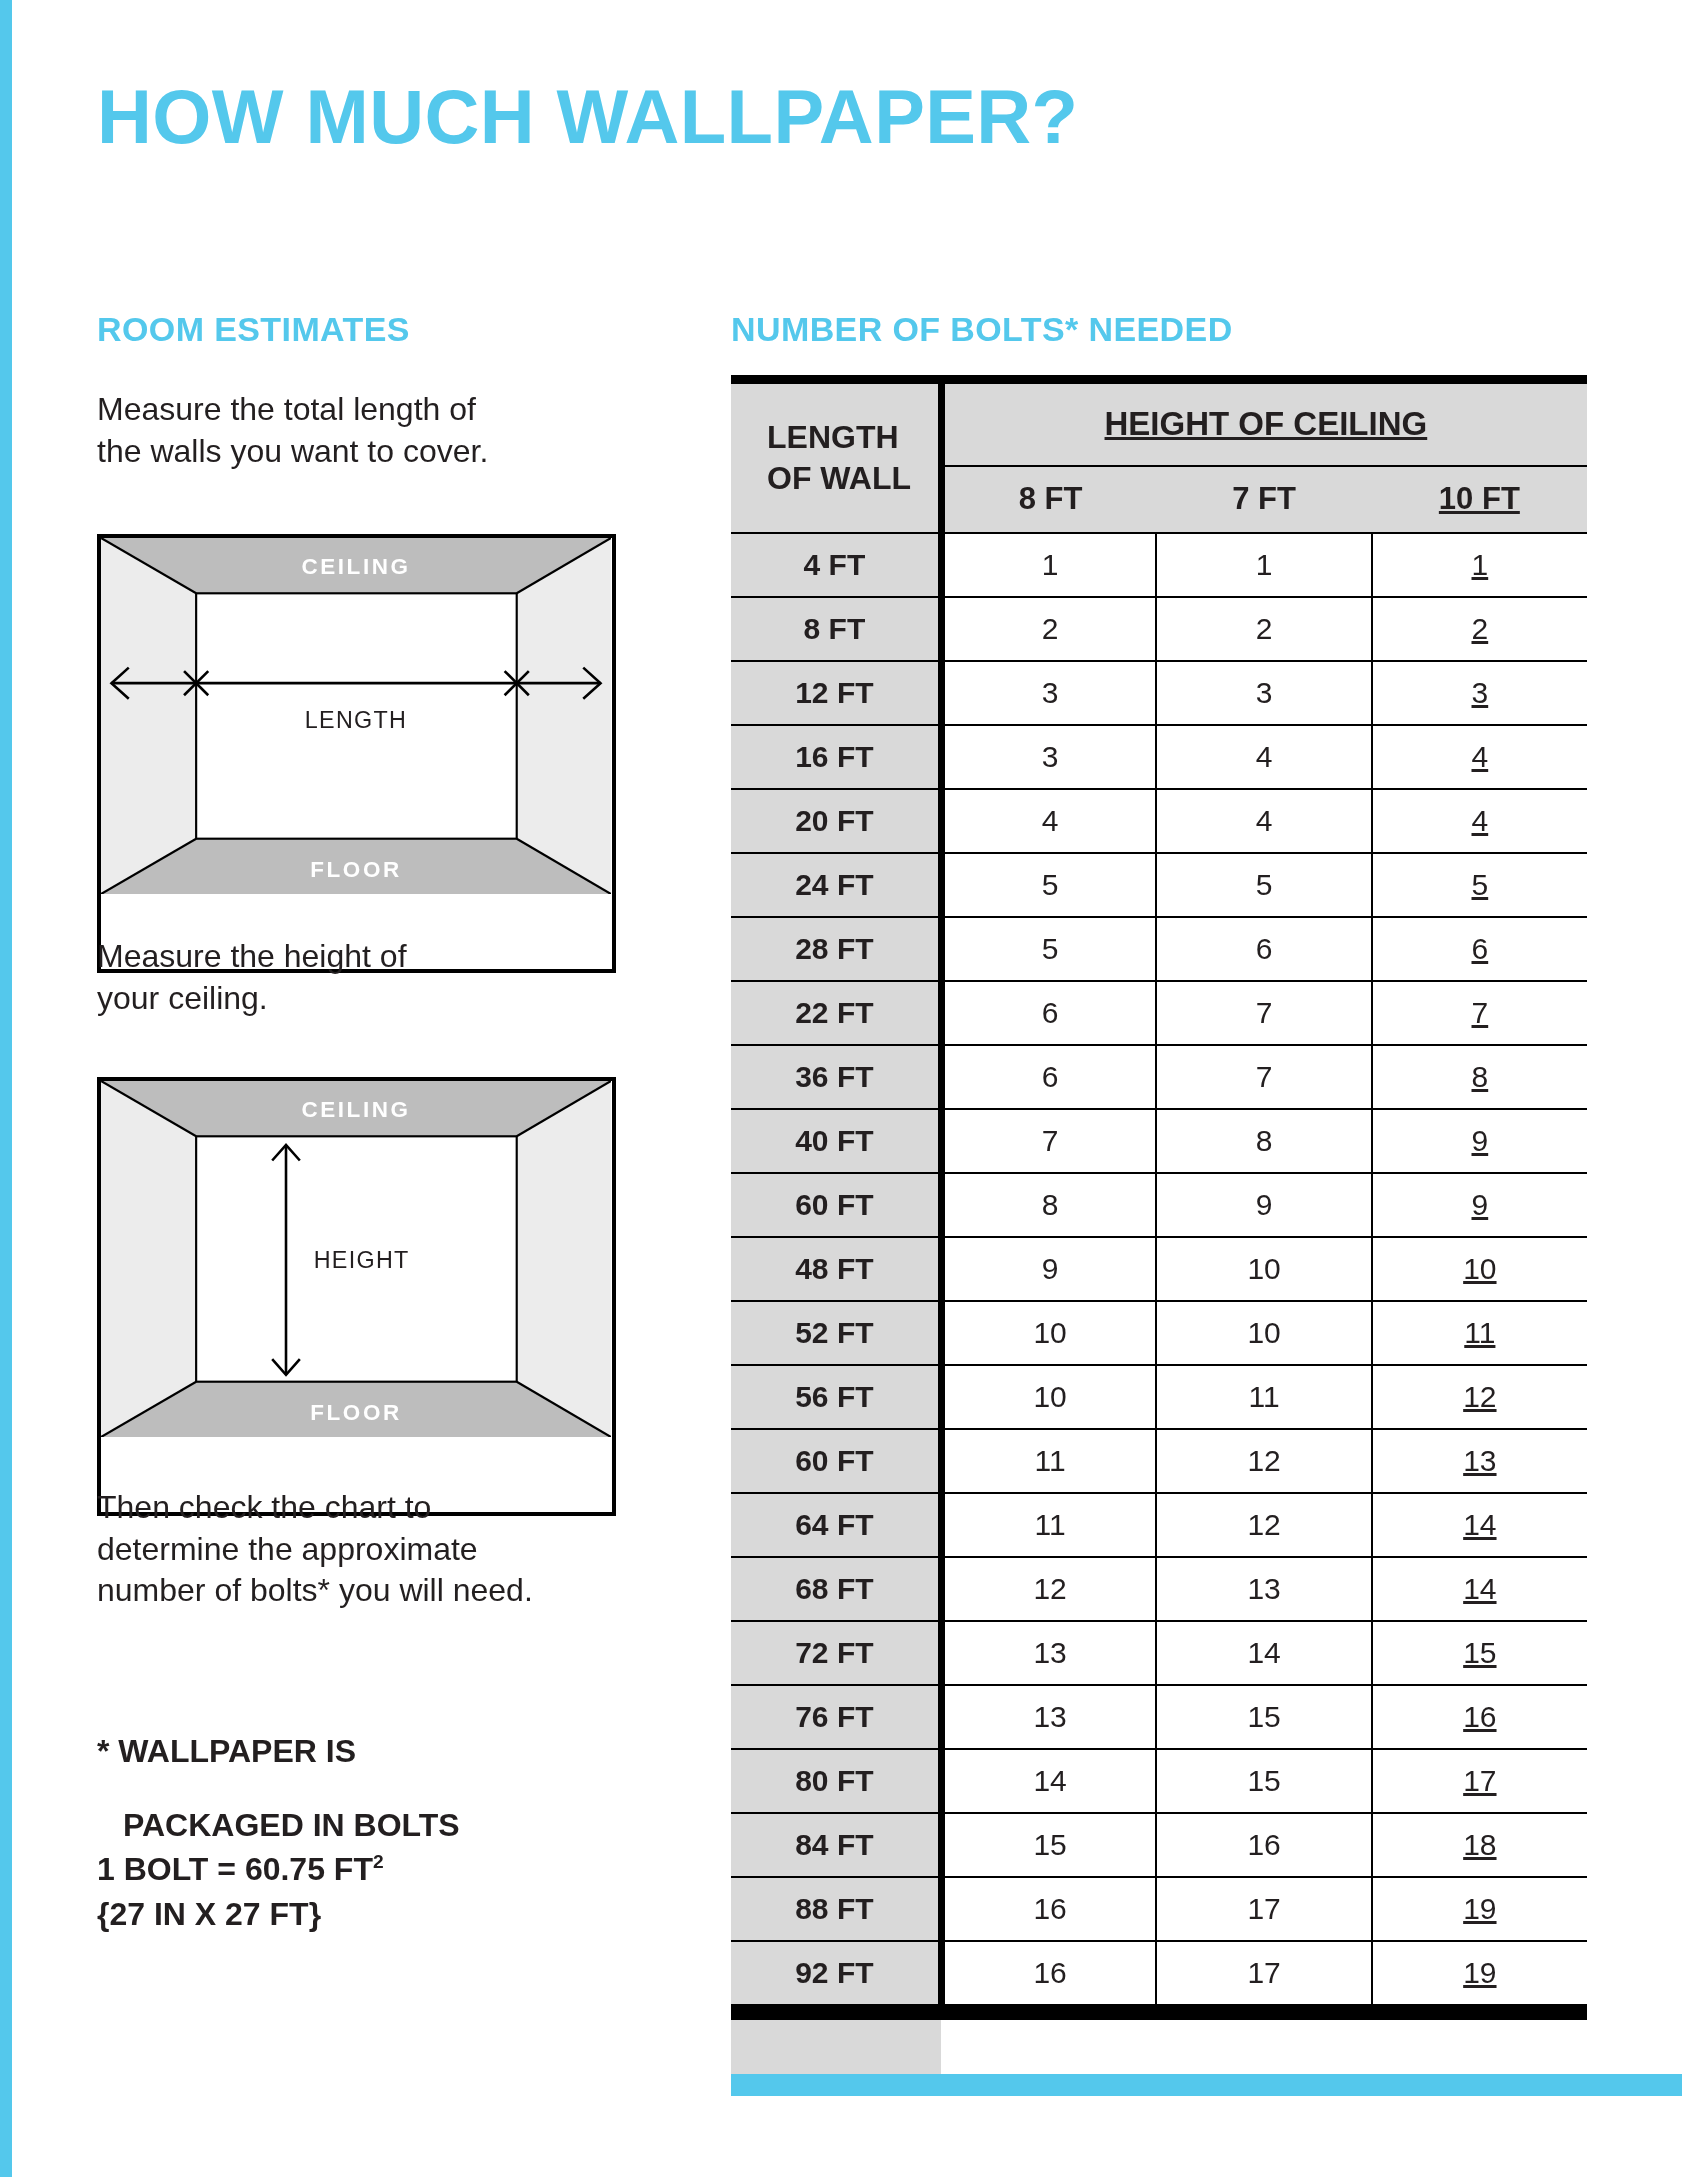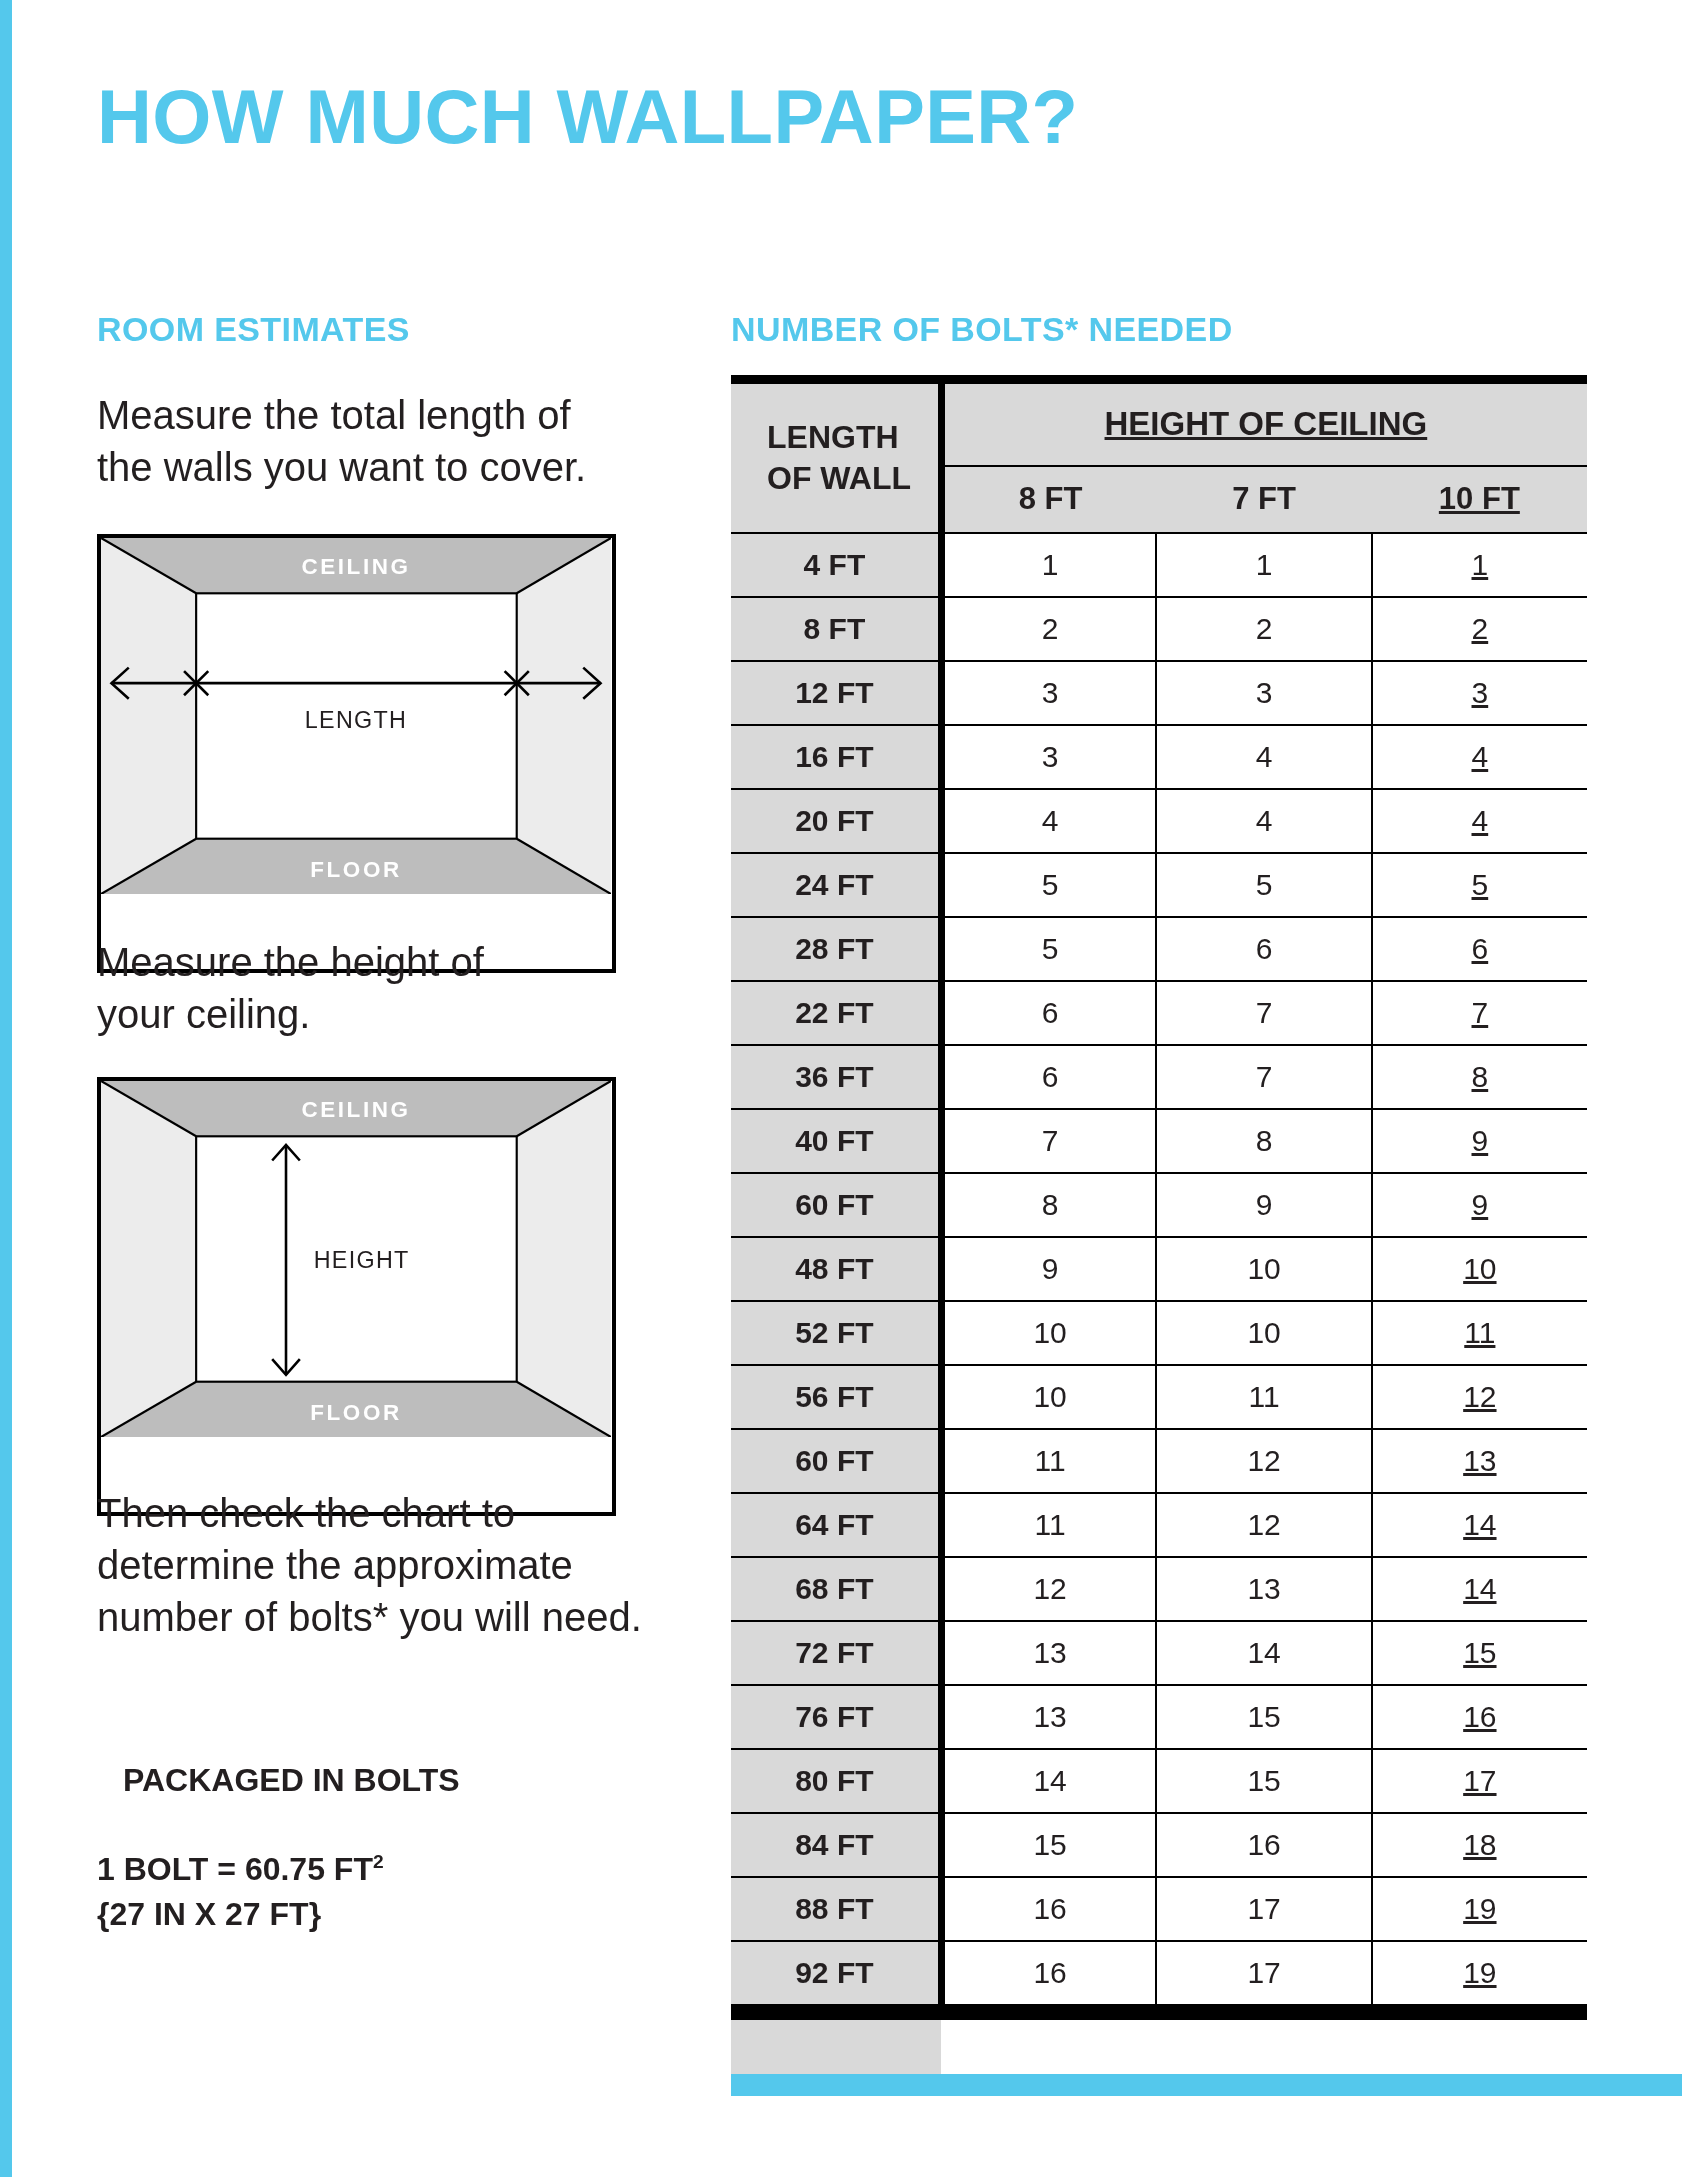--- a/index.html
+++ b/index.html
@@ -10,21 +10,21 @@
     color:#231f20; overflow:hidden;
   }
   .stripe { position:absolute; left:0; top:0; width:12px; height:2177px; background:var(--accent,#54c8ec); }
   .title {
     position:absolute; left:97px; top:73px;
     font-size:76px; font-weight:bold; color:var(--accent,#54c8ec); letter-spacing:0.4px;
   }
   .heading { font-size:34px; font-weight:bold; color:var(--accent,#54c8ec); letter-spacing:0.4px; }
   .room-heading { position:absolute; left:97px; top:310px; }
   .table-heading { position:absolute; left:731px; width:856px; top:310px; text-align:left; }
-  .body-text { position:absolute; left:97px; font-size:40px; line-height:1.3; white-space:pre-line; }
+  .body-text { position:absolute; left:97px; font-size:32px; line-height:1.3; white-space:pre-line; }
   .step1 { top:389px; }
   .step2 { top:936px; }
   .step3 { top:1487px; }
   .footnote { position:absolute; left:97px; top:1729px; font-size:32px; font-weight:bold; line-height:1.4; }
   .footnote .indent { padding-left:26px;margin-top:29px; }
   .bolt-info { position:absolute; left:97px; top:1847px; font-size:32px; font-weight:bold; line-height:1.4; }
   sup { font-size:0.6em; vertical-align:super; }
 
   
   .diagram { position:absolute; left:97px; width:519px; height:439px; border:4.3px solid #000; background:#fff; }
@@ -130,20 +130,21 @@
     </g>
     <text class="meas-label start" x="246" y="216">HEIGHT</text>
   </svg>
 </div>
 
 <p class="body-text step3">Then check the chart to
 determine the approximate
 number of bolts* you will need.</p>
 
 <div class="footnote">
+  <div>* WALLPAPER IS</div>
   <div class="indent">PACKAGED IN BOLTS</div>
 </div>
 
 <div class="bolt-info">
   <div><span>1 BOLT = 60.75 FT</span><sup>2</sup></div>
   <div>{27 IN X 27 FT}</div>
 </div>
 
 <div class="table-wrap">
   <table>

